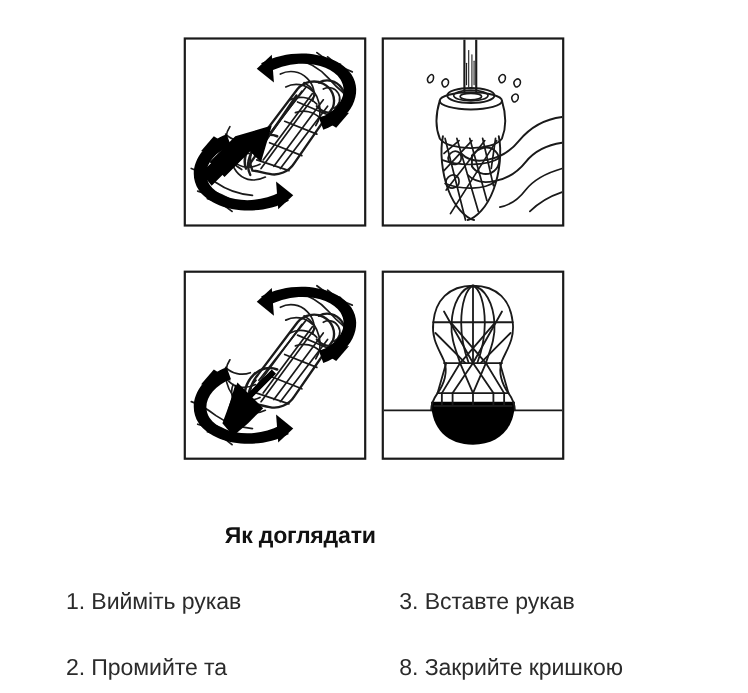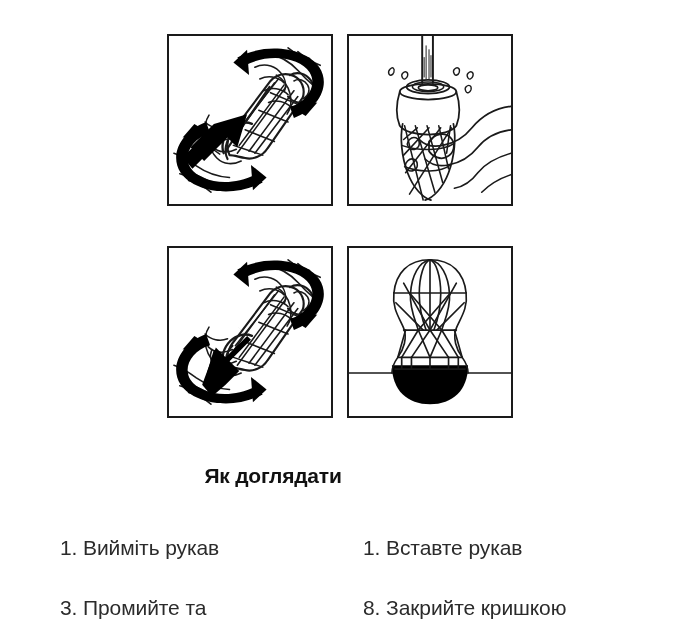--- a/index.html
+++ b/index.html
@@ -45,21 +45,21 @@
   .panel-r0c1 { left: 180px; top: 0; }
   .panel-r1c0 { left: 0;     top: 212px; }
   .panel-r1c1 { left: 180px; top: 212px; }
 
   .panel svg { display: block; width: 100%; height: 100%; }
 
   
   .care-title {
     position: absolute;
     left: 0;
-    top: 464px;
+    top: 476px;
     width: 546px;
     text-align: center;
     font-size: 21px;
     font-weight: bold;
     letter-spacing: -0.2px;
     color: #111111;
   }
 
   .steps {
     position: absolute;
@@ -311,23 +311,23 @@
         </g>
       </svg>
     </div>
   </div>
 
   <div class="care-title">Як доглядати</div>
 
   <div class="steps">
     <div class="step-col step-col-left">
       <span class="step-line">1. Вийміть рукав</span>
-      <span class="step-line">3. Промийте та</span>
+      <span class="step-line">2. Промийте та</span>
       
     </div>
     <div class="step-col step-col-right">
-      <span class="step-line">1. Вставте рукав</span>
+      <span class="step-line">3. Вставте рукав</span>
       <span class="step-line">8. Закрийте кришкою</span>
       
     </div>
   </div>
 
 </div>
 
 </body></html>

